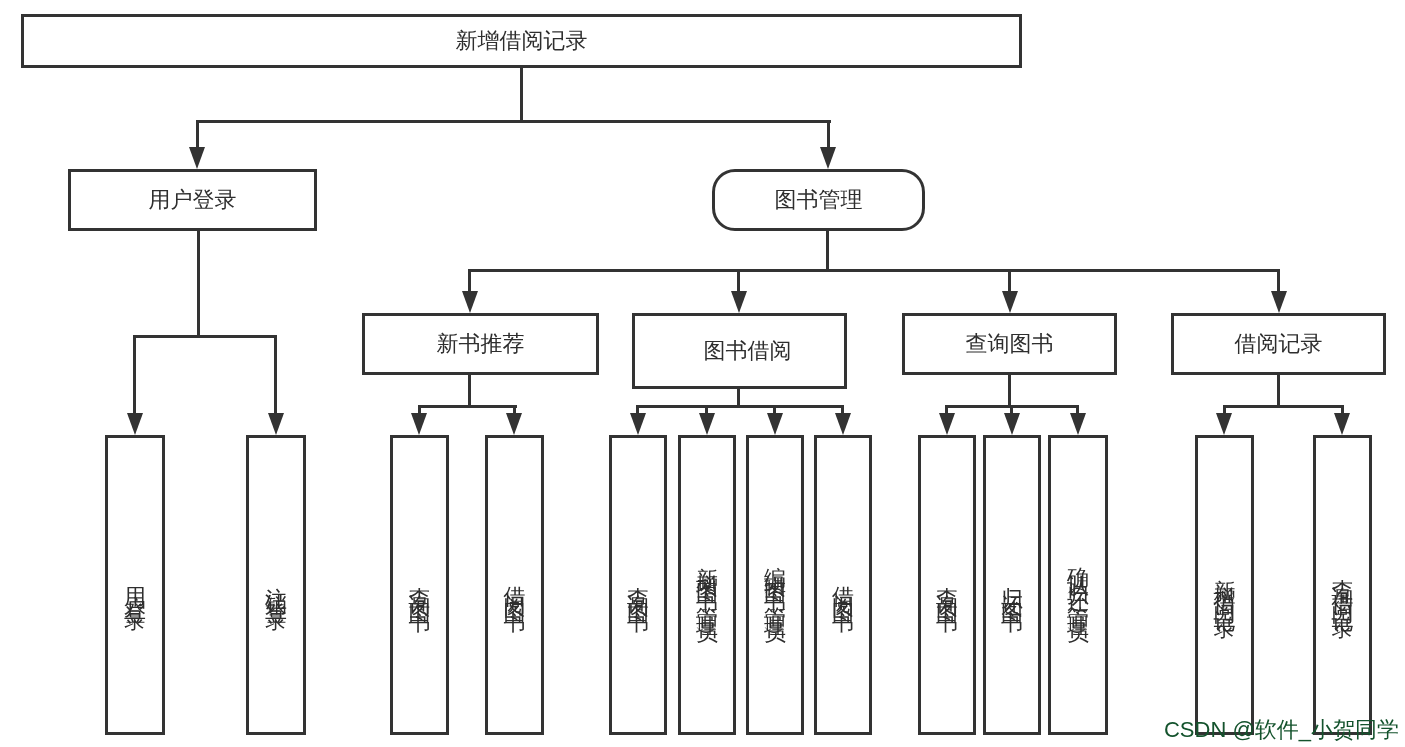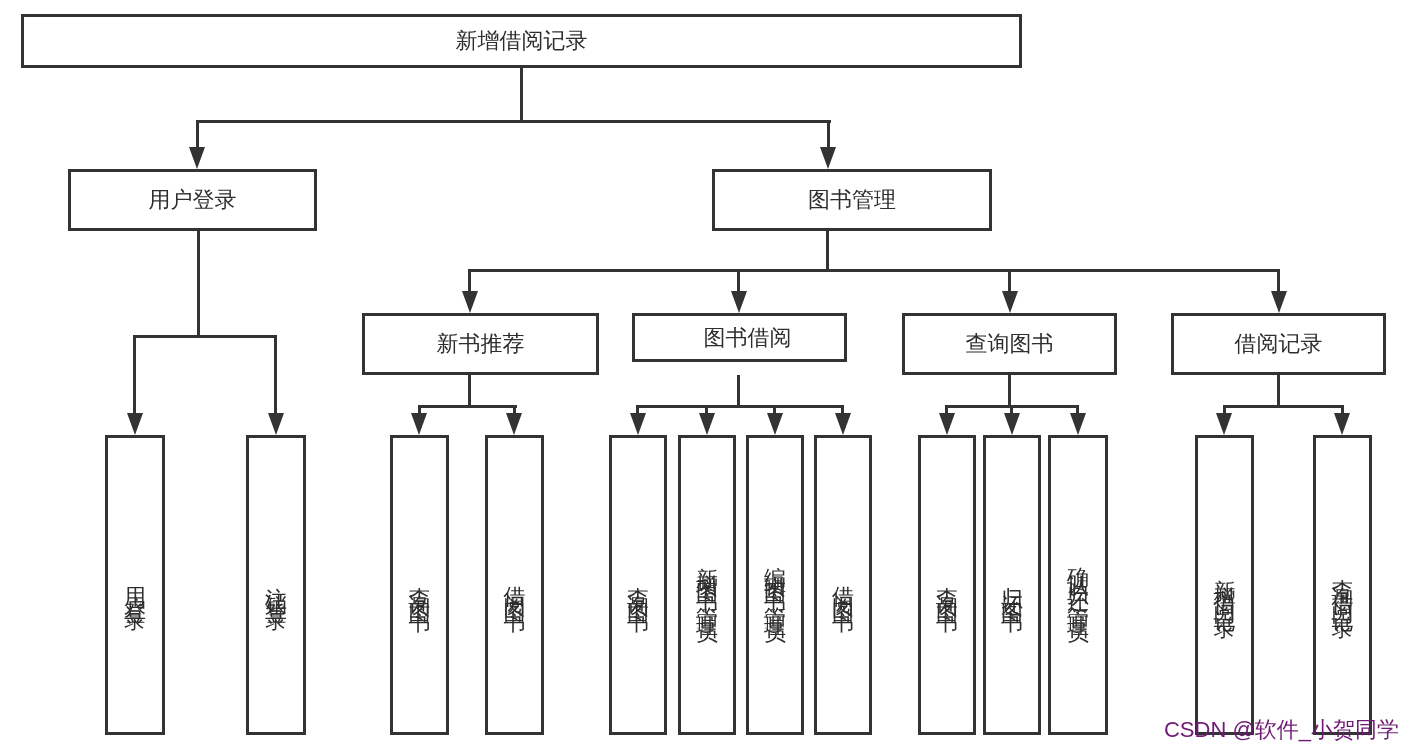--- a/index.html
+++ b/index.html
@@ -18,21 +18,21 @@
   .hline, .vline { position:absolute; background:#333333; z-index:1; }
   .hline { height:3px; }
   .vline { width:3px; }
   .arrow {
     position:absolute; width:0; height:0; z-index:1;
     border-left:8px solid transparent; border-right:8px solid transparent;
     border-top:22px solid #333333;
   }
   .watermark {
     position:absolute; right:6px; bottom:2px; font-size:22px;
-    color:#701a75; z-index:5; white-space:nowrap;
+    color:#14532d; z-index:5; white-space:nowrap;
   }
 </style>
 </head>
 <body>
 
 <div class="canvas">
 
   <div class="box" style="left:21px; top:14px; width:1001px; height:54px;">
     <span>新增借阅记录</span>
   </div>
@@ -40,21 +40,21 @@
   <div class="vline" style="left:520px; top:68px; height:55px;"></div>
   <div class="hline" style="left:196px; top:120px; width:635px;"></div>
   <div class="vline" style="left:196px; top:120px; height:30px;"></div>
   <div class="arrow" style="left:189px; top:147px;"></div>
   <div class="vline" style="left:827px; top:120px; height:30px;"></div>
   <div class="arrow" style="left:820px; top:147px;"></div>
 
   <div class="box" style="left:68px; top:169px; width:249px; height:62px;">
     <span>用户登录</span>
   </div>
-  <div class="box" style="left:712px; top:169px; width:280px; height:62px;">
+  <div class="box" style="left:712px; top:169px; width:213px; height:62px;border-radius:23px;">
     <span>图书管理</span>
   </div>
 
   <div class="vline" style="left:197px; top:231px; height:107px;"></div>
   <div class="hline" style="left:133px; top:335px; width:144px;"></div>
   <div class="vline" style="left:133px; top:335px; height:80px;"></div>
   <div class="arrow" style="left:127px; top:413px;"></div>
   <div class="vline" style="left:274px; top:335px; height:80px;"></div>
   <div class="arrow" style="left:268px; top:413px;"></div>
 
@@ -65,21 +65,21 @@
   <div class="vline" style="left:737px; top:269px; height:25px;"></div>
   <div class="arrow" style="left:731px; top:291px;"></div>
   <div class="vline" style="left:1008px; top:269px; height:25px;"></div>
   <div class="arrow" style="left:1002px; top:291px;"></div>
   <div class="vline" style="left:1277px; top:269px; height:25px;"></div>
   <div class="arrow" style="left:1271px; top:291px;"></div>
 
   <div class="box" style="left:362px; top:313px; width:237px; height:62px;">
     <span>新书推荐</span>
   </div>
-  <div class="box" style="left:632px; top:313px; width:215px; height:49px;padding-left:16px;">
+  <div class="box" style="left:632px; top:313px; width:215px; height:76px;padding-left:16px;">
     <span>图书借阅</span>
   </div>
   <div class="box" style="left:902px; top:313px; width:215px; height:62px;">
     <span>查询图书</span>
   </div>
   <div class="box" style="left:1171px; top:313px; width:215px; height:62px;">
     <span>借阅记录</span>
   </div>
 
   <div class="vline" style="left:468px; top:375px; height:33px;"></div>

